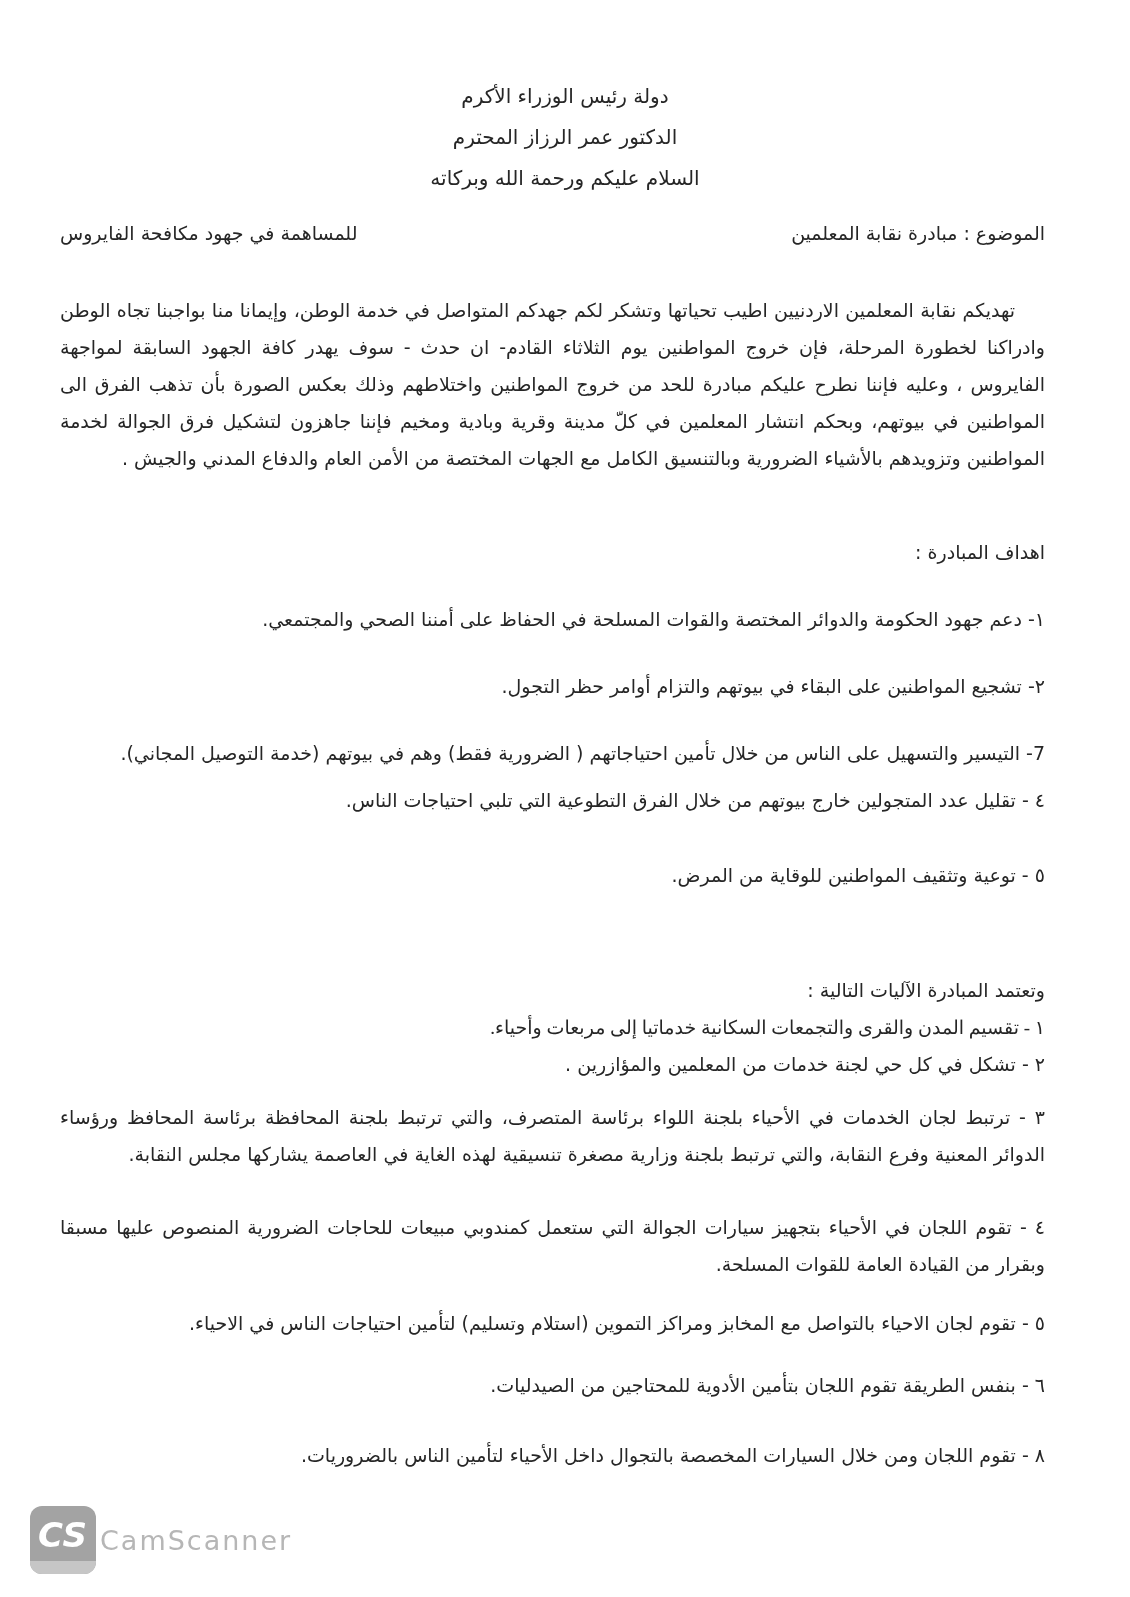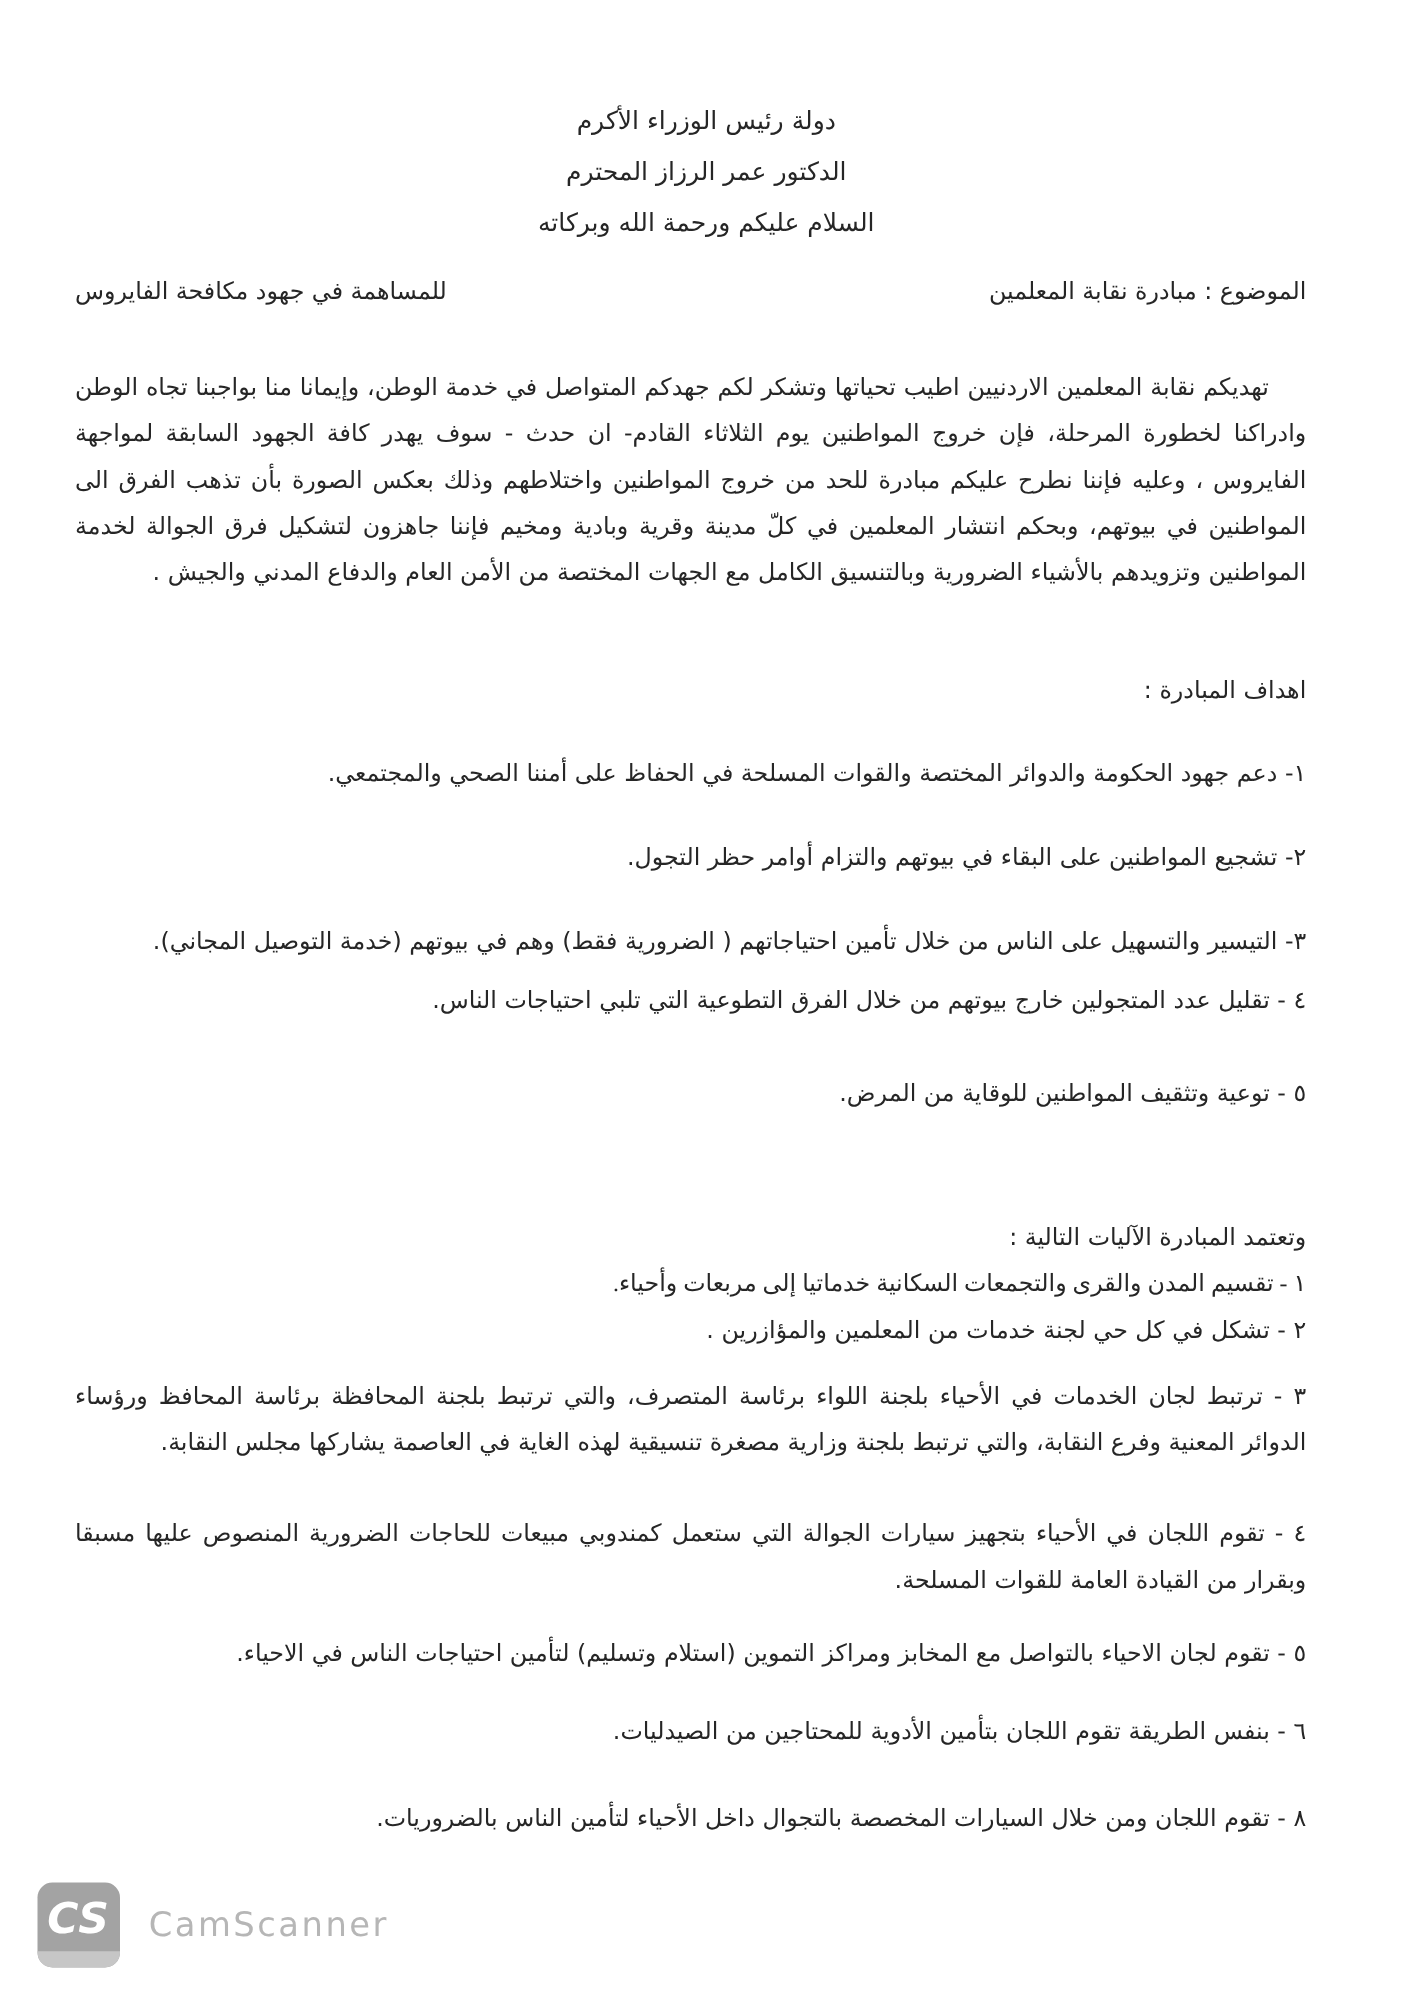--- a/index.html
+++ b/index.html
@@ -71,21 +71,21 @@
   .m6 { margin-top: 25px; }
   .m7 { margin-top: 0; }
   .m8 { margin-top: 33px; }
   .watermark {
     position: absolute;
     left: 30px;
     top: 1506px;
     direction: ltr;
     display: flex;
     align-items: center;
-    gap: 23px;
+    gap: 4px;
   }
   .cs-icon {
     position: relative;
     width: 66px;
     height: 68px;
     background: var(--wm-icon);
     border-radius: 12px;
     overflow: hidden;
     flex: 0 0 auto;
   }
@@ -136,21 +136,21 @@
       <span>الموضوع : مبادرة نقابة المعلمين</span>
       <span>للمساهمة في جهود مكافحة الفايروس</span>
     </div>
 
     <p class="intro">تهديكم نقابة المعلمين الاردنيين اطيب تحياتها وتشكر لكم جهدكم المتواصل في خدمة الوطن، وإيمانا منا بواجبنا تجاه الوطن وادراكنا  لخطورة المرحلة، فإن خروج المواطنين يوم الثلاثاء القادم- ان حدث - سوف يهدر كافة الجهود السابقة لمواجهة الفايروس ، وعليه فإننا نطرح عليكم مبادرة للحد من خروج المواطنين واختلاطهم وذلك بعكس الصورة بأن تذهب الفرق الى المواطنين في بيوتهم، وبحكم انتشار المعلمين في كلّ مدينة وقرية وبادية ومخيم فإننا جاهزون لتشكيل فرق الجوالة لخدمة المواطنين وتزويدهم بالأشياء الضرورية وبالتنسيق الكامل مع الجهات المختصة من الأمن العام والدفاع المدني والجيش .</p>
 
     <div class="section-heading">اهداف المبادرة :</div>
 
     <div class="item g1">١-  دعم جهود الحكومة والدوائر المختصة والقوات المسلحة في الحفاظ على أمننا الصحي والمجتمعي.</div>
     <div class="item g2">٢-  تشجيع المواطنين على البقاء في بيوتهم والتزام أوامر حظر التجول.</div>
-    <div class="item g3">٣-  التيسير والتسهيل على الناس من خلال تأمين احتياجاتهم ( الضرورية فقط)  وهم في بيوتهم (خدمة التوصيل المجاني).</div>
+    <div class="item g3">7-  التيسير والتسهيل على الناس من خلال تأمين احتياجاتهم ( الضرورية فقط)  وهم في بيوتهم (خدمة التوصيل المجاني).</div>
     <div class="item g4">٤ - تقليل عدد المتجولين خارج بيوتهم من خلال الفرق التطوعية التي تلبي احتياجات الناس.</div>
     <div class="item g5">٥ - توعية وتثقيف المواطنين للوقاية من المرض.</div>
 
     <div class="section-heading mech-heading">وتعتمد المبادرة الآليات التالية :</div>
 
     <div class="item m1">١ - تقسيم المدن والقرى والتجمعات السكانية خدماتيا إلى مربعات وأحياء.</div>
     <div class="item m2">٢ - تشكل في كل حي لجنة خدمات من المعلمين والمؤازرين .</div>
     <div class="item m3">٣ - ترتبط لجان الخدمات في الأحياء بلجنة اللواء برئاسة المتصرف، والتي ترتبط بلجنة المحافظة برئاسة المحافظ ورؤساء الدوائر المعنية وفرع النقابة، والتي ترتبط بلجنة وزارية مصغرة تنسيقية لهذه الغاية في العاصمة يشاركها مجلس النقابة.</div>
     <div class="item m4">٤ - تقوم اللجان في الأحياء بتجهيز سيارات الجوالة التي ستعمل كمندوبي مبيعات للحاجات الضرورية المنصوص عليها مسبقا وبقرار من القيادة العامة للقوات المسلحة.</div>
     <div class="item m5">٥ - تقوم لجان الاحياء بالتواصل مع المخابز ومراكز التموين (استلام وتسليم) لتأمين احتياجات الناس في الاحياء.</div>

